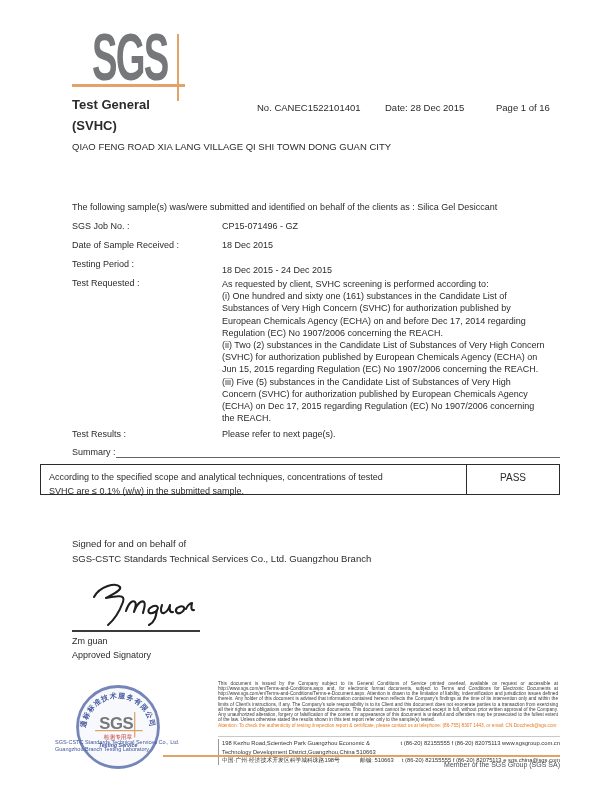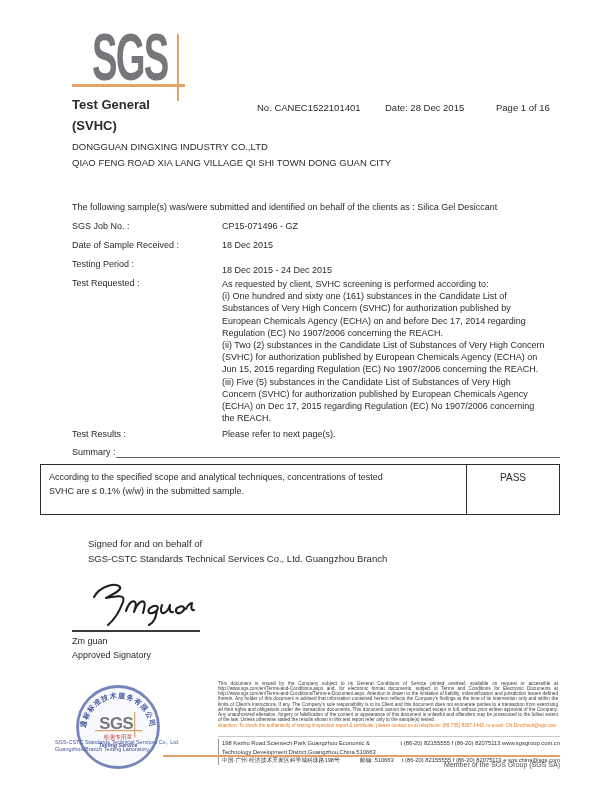--- a/index.html
+++ b/index.html
@@ -23,28 +23,28 @@
 
   
   .intro { position:absolute; left:72px; top:202px; font-size:9px; color:#2b2b2b; }
   .lbl { position:absolute; left:72px;  font-size:9px; color:#2b2b2b; }
   .val { position:absolute; left:222px; font-size:9px; color:#2b2b2b; }
   .pre { white-space:pre-line; line-height:12.2px; width:365px; }
 
   
   .summary-label { position:absolute; left:72px; top:447px; font-size:9px; color:#2b2b2b; }
   .summary-line  { position:absolute; left:116px; top:457px; width:444px; height:1px; background:#666; }
-  .summary-table { position:absolute; left:40px; top:464px; width:520px; height:51px;
+  .summary-table { position:absolute; left:40px; top:464px; width:520px; height:31px;
                    border:1.5px solid #2b2b2b; display:flex; }
   .summary-desc  { flex:1; padding:5px 8px; font-size:9px; line-height:14px; color:#2b2b2b; white-space:pre-line; }
   .summary-result{ width:93px; border-left:1.5px solid #2b2b2b; text-align:center; padding-top:7px;
                    font-size:10px; color:#2b2b2b; }
 
   
-  .signed { position:absolute; left:88px; top:537px; font-size:9.5px; line-height:14.5px; color:#2b2b2b; }
+  .signed { position:absolute; left:72px; top:537px; font-size:9.5px; line-height:14.5px; color:#2b2b2b; }
   .sig-svg { position:absolute; left:78px; top:577px; }
   .sig-underline { position:absolute; left:72px; top:630px; width:128px; height:2px; background:#3a3a3a; }
   .sig-name { position:absolute; left:72px; top:636px; font-size:9px; color:#2b2b2b; }
   .sig-role { position:absolute; left:72px; top:650px; font-size:9px; color:#2b2b2b; }
 
   
   .stamp-svg { position:absolute; left:74px; top:683px; }
   .stamp-company { position:absolute; left:55px; top:739px; width:130px; font-size:5.5px; line-height:7px;
                    color:#44579c; }
   .legal-block { position:absolute; left:218px; top:681px; width:340px; }
@@ -66,21 +66,20 @@
   <div class="logo-vline"></div>
   <div class="logo-text">SGS</div>
 
   <div class="title">Test General</div>
   <div class="subtitle">(SVHC)</div>
   <div class="meta" style="left:223px;padding-left:34px;">No. CANEC1522101401</div>
   <div class="meta" style="left:385px;">Date: 28 Dec 2015</div>
   <div class="meta" style="left:496px;">Page 1 of 16</div>
 
   <div class="client">
-    <div>DONGGUAN DINGXING INDUSTRY CO.,LTD</div>
     <div>QIAO FENG ROAD XIA LANG VILLAGE QI SHI TOWN DONG GUAN CITY</div>
   </div>
 
   <div class="intro">The following sample(s) was/were submitted and identified on behalf of the clients as : Silica Gel Desiccant</div>
 
   <div class="lbl" style="top:221px;">SGS Job No. :</div>
   <div class="val" style="top:221px;">CP15-071496 - GZ</div>
 
   <div class="lbl" style="top:240px;">Date of Sample Received :</div>
   <div class="val" style="top:240px;text-align:right;">18 Dec 2015</div>

